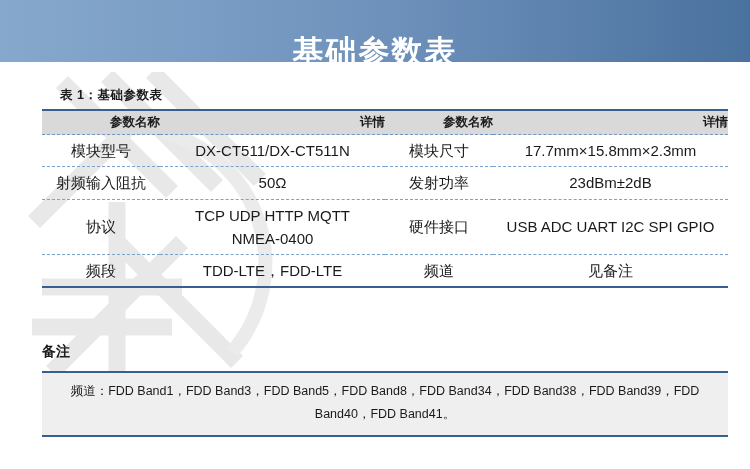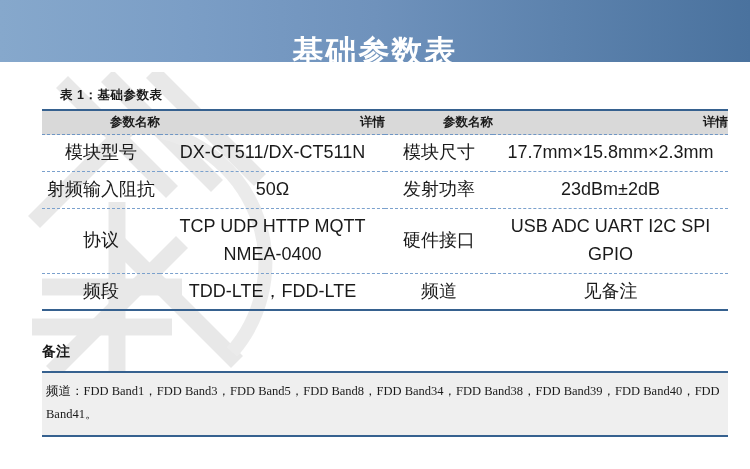--- a/index.html
+++ b/index.html
@@ -88,21 +88,21 @@
     font-size: 12.5px;
     font-weight: bold;
     color: #1a1a1a;
     height: 23px;
     padding: 0;
     text-align: right;
     border-top: 2.5px solid #36618f;
     border-bottom: 1px dashed #6f96c4;
   }
   .param-table tbody td {
-    font-size: 18px;
+    font-size: 15px;
     color: #1a1a1a;
     text-align: center;
     padding: 4px 2px;
     border-bottom: 1px dashed #7ba1cd;
     line-height: 1.55;
   }
   .param-table tbody tr:last-child td {
     border-bottom: 2.5px solid #36618f;
   }
   .col-name  { width: 118px; }
@@ -130,22 +130,21 @@
     background: #efefef;
     border-top: 2px solid #36618f;
     border-bottom: 2px solid #36618f;
     padding: 7px 4px 9px 4px;
     box-sizing: border-box;
   }
   .notes-text {
     font-size: 12.5px;
     color: #1a1a1a;
     line-height: 1.85;
-    text-align: left;
-    font-family: Liberation Serif, serif;
+    text-align: center;
   }
 </style>
 </head>
 <body>
 
 <div class="banner">
   <div class="banner-title">基础参数表</div>
 </div>
 
 <div class="page">

